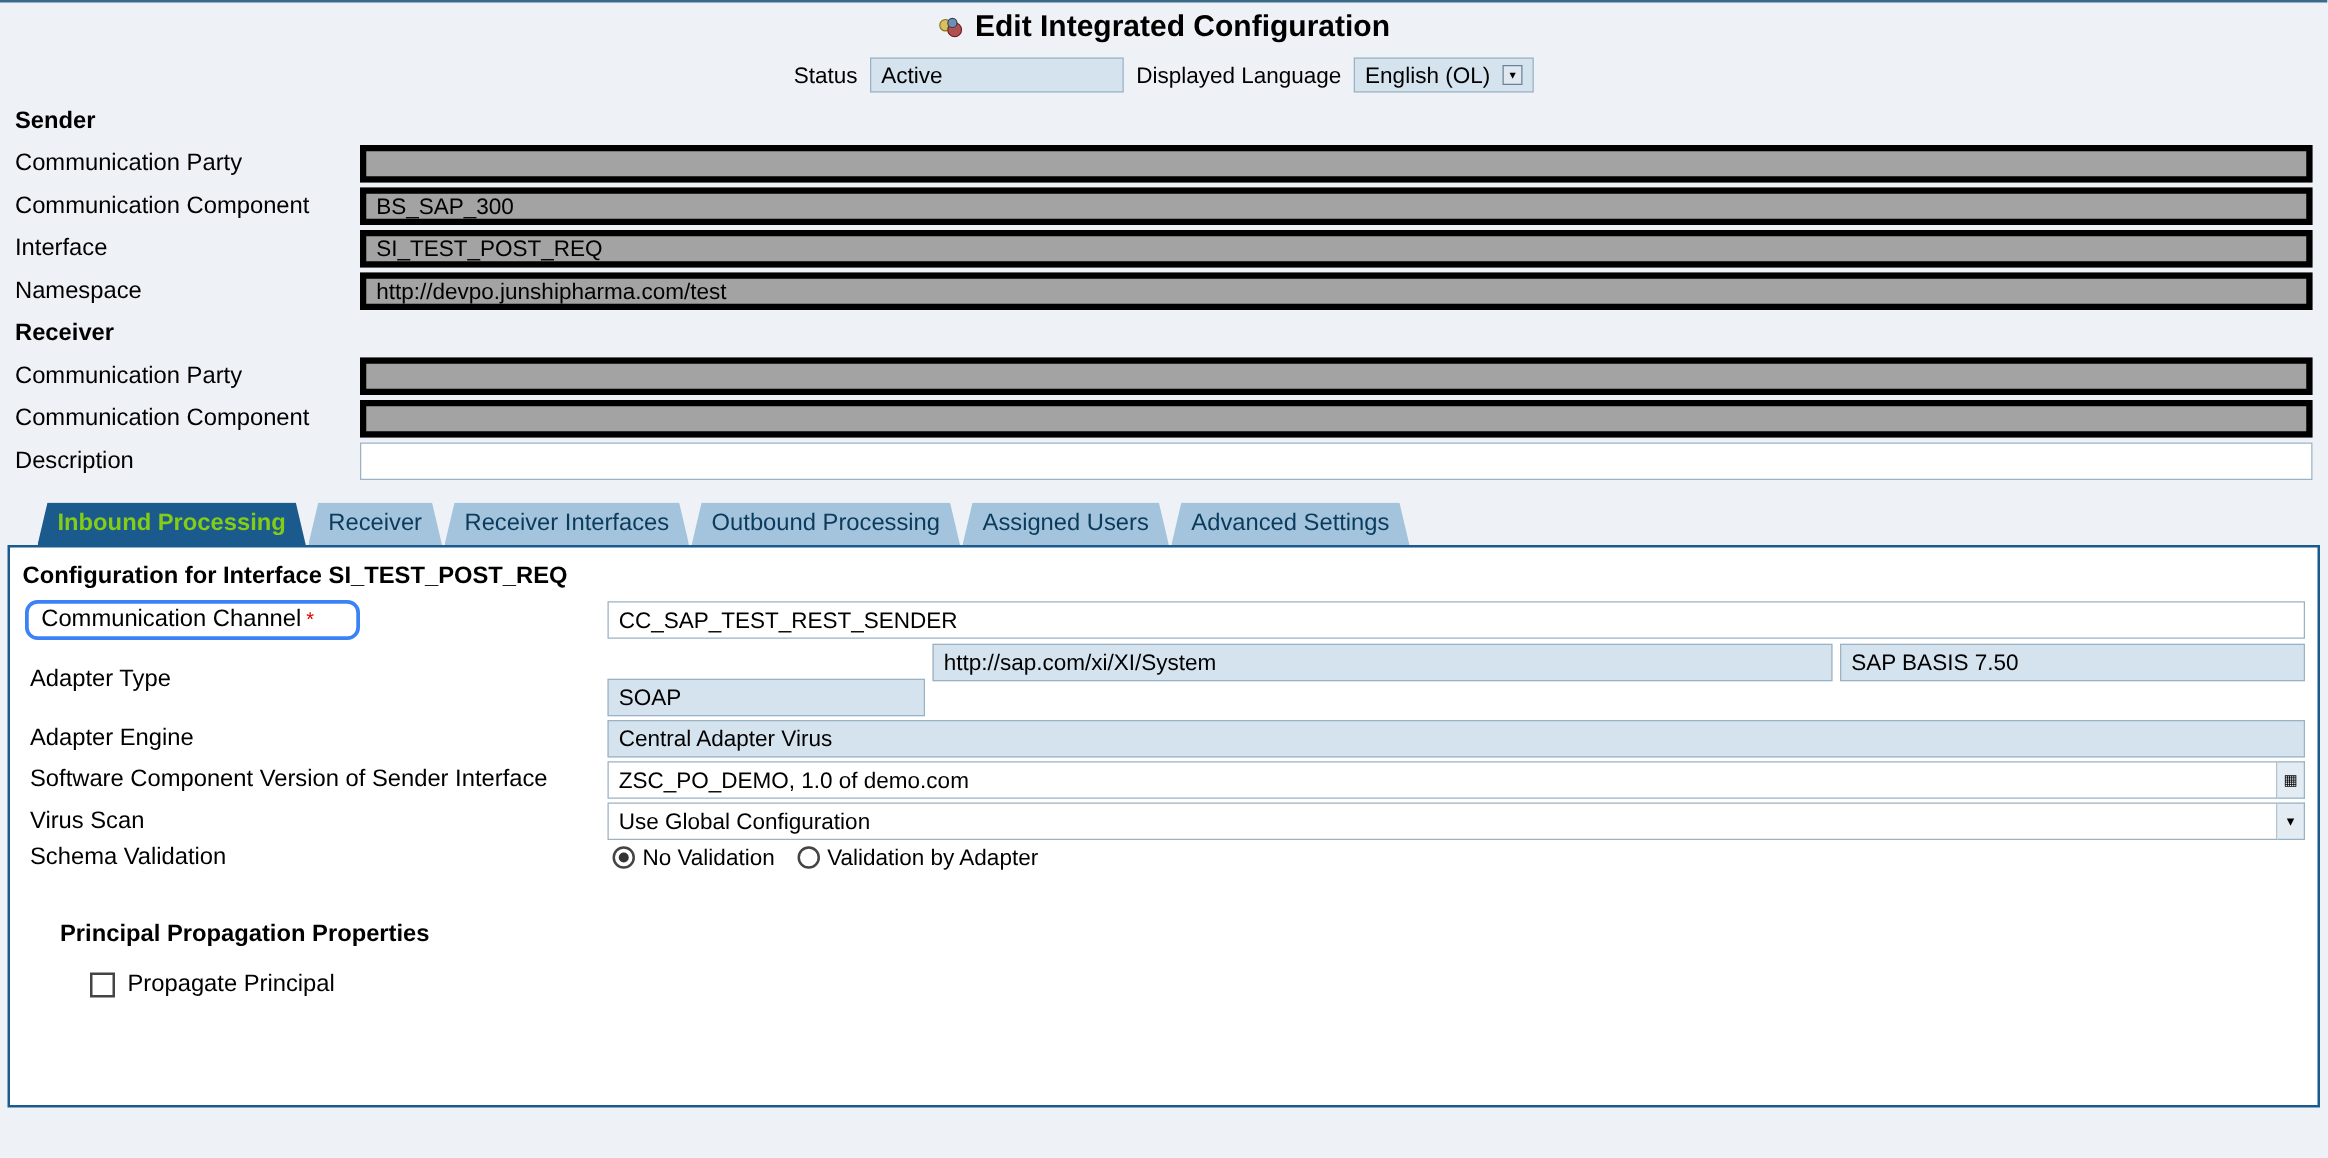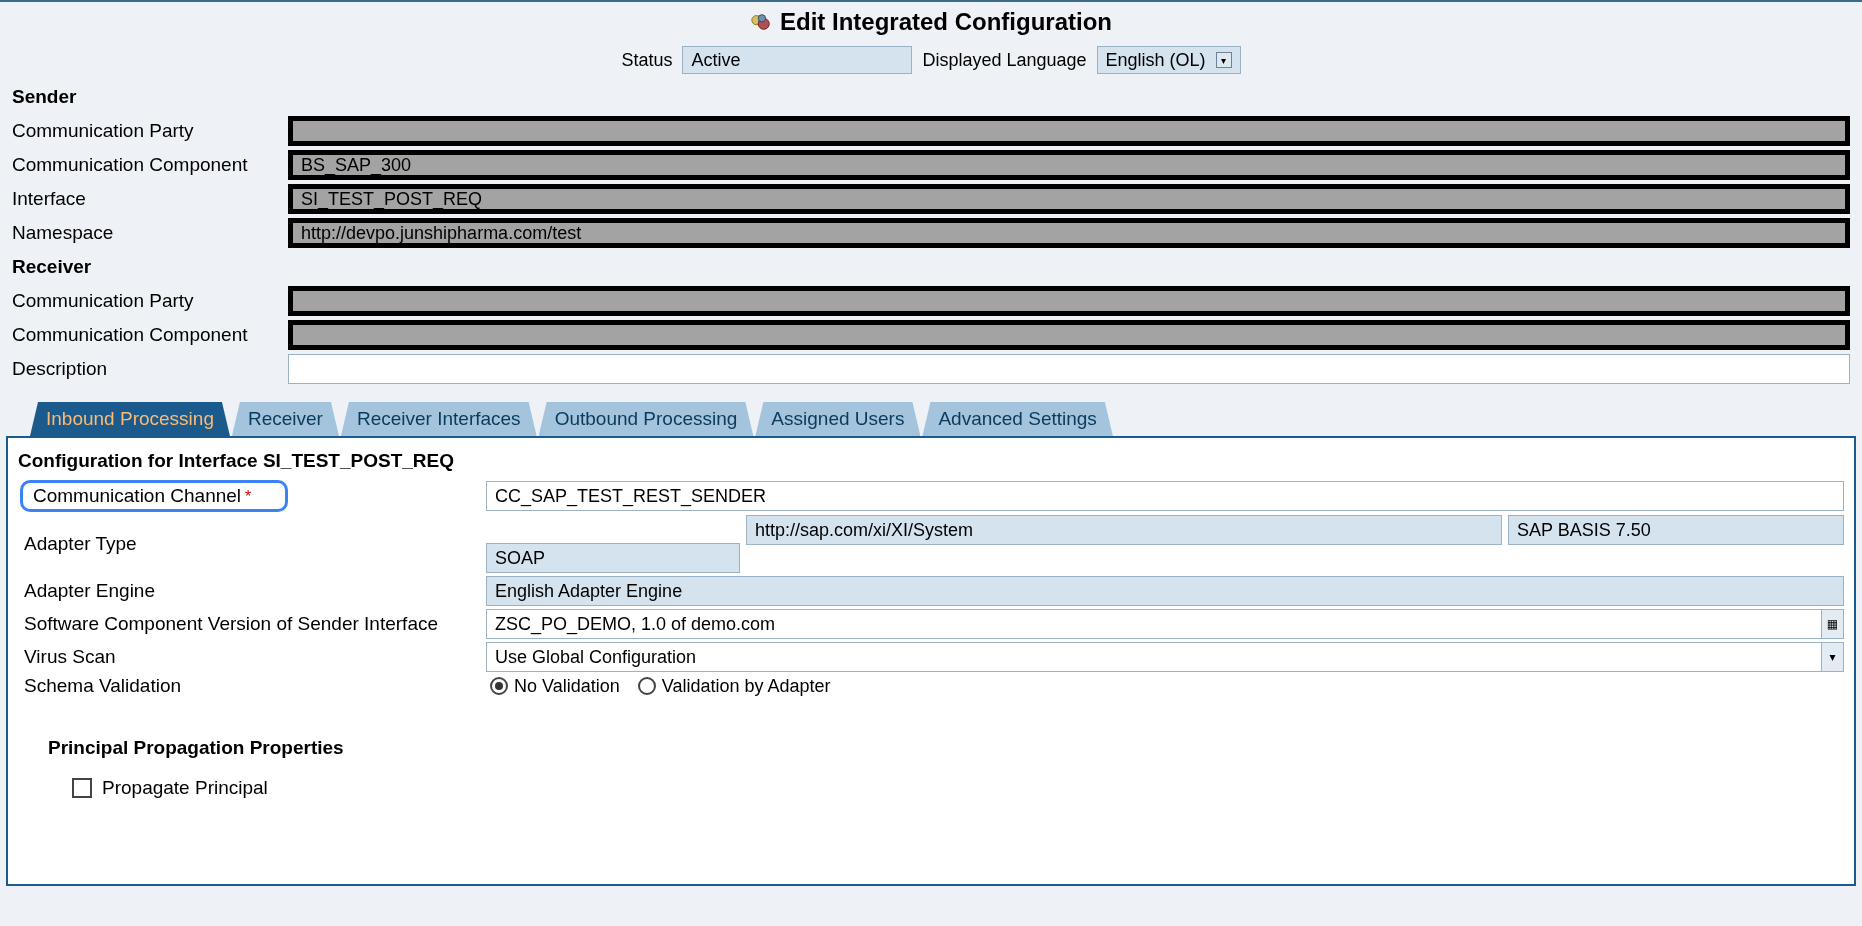--- a/index.html
+++ b/index.html
@@ -43,21 +43,21 @@
     }
     .readonly-box {
       background: #d5e3ef;
       border: 1px solid #9ab2c4;
       height: 28px;
       padding: 2px 8px;
       display: flex;
       align-items: center;
       font-size: 18px;
     }
-    .status-box { width: 230px; }
+    .status-box { width: 203px; }
     .lang-box { width: 144px; display: flex; align-items: center; justify-content: space-between; }
     .dropdown-icon {
       width: 16px; height: 16px;
       border: 1px solid #6b8299;
       background: #e0e8f0;
       display: inline-flex;
       align-items: center;
       justify-content: center;
       font-size: 10px;
     }
@@ -108,22 +108,22 @@
       font-size: 19px;
       background: #a3c4dc;
       color: #0a3a5c;
       position: relative;
       margin-right: 2px;
       cursor: pointer;
       clip-path: polygon(8px 0, calc(100% - 8px) 0, 100% 100%, 0 100%);
     }
     .tab.active {
       background: #1a5a8c;
-      color: #fdba74;
-      font-weight: normal;
+      color: #84cc16;
+      font-weight: bold;
     }
     .tab-content {
       border: 2px solid #1a5a8c;
       margin: 0 6px;
       background: #fff;
       padding: 12px 10px 40px 10px;
       min-height: 450px;
     }
     .config-heading {
       font-weight: bold;
@@ -167,21 +167,21 @@
       height: 30px;
       padding: 2px 8px;
       font-size: 18px;
       font-family: inherit;
       display: flex;
       align-items: center;
     }
     .adapter-row { display: flex; gap: 6px; flex: 1; }
     .adapter-row .config-input-blue:nth-child(1) { width: 254px; margin-top: 28px; }
     .adapter-row .config-input-blue:nth-child(2) { flex: 1; }
-    .adapter-row .config-input-blue:nth-child(3) { width: 336px; }
+    .adapter-row .config-input-blue:nth-child(3) { width: 372px; }
     .input-with-helper {
       flex: 1;
       display: flex;
       align-items: stretch;
     }
     .input-with-helper input { flex: 1; }
     .helper-btn {
       width: 22px;
       background: #e4ecf3;
       border: 1px solid #9ab2c4;
@@ -320,21 +320,21 @@
       <div class="config-label">Adapter Type</div>
       <div class="adapter-row">
         <div class="config-input-blue">SOAP</div>
         <div class="config-input-blue">http://sap.com/xi/XI/System</div>
         <div class="config-input-blue">SAP BASIS 7.50</div>
       </div>
     </div>
 
     <div class="config-row">
       <div class="config-label">Adapter Engine</div>
-      <div class="config-input-blue" style="flex:1;">English Adapter Engine</div>
+      <div class="config-input-blue" style="flex:1;">Central Adapter Virus</div>
     </div>
 
     <div class="config-row">
       <div class="config-label">Software Component Version of Sender Interface</div>
       <div class="input-with-helper">
         <input class="config-input-white" value="ZSC_PO_DEMO, 1.0 of demo.com" style="">
         <div class="helper-btn">
           <span>▦</span>
         </div>
       </div>

